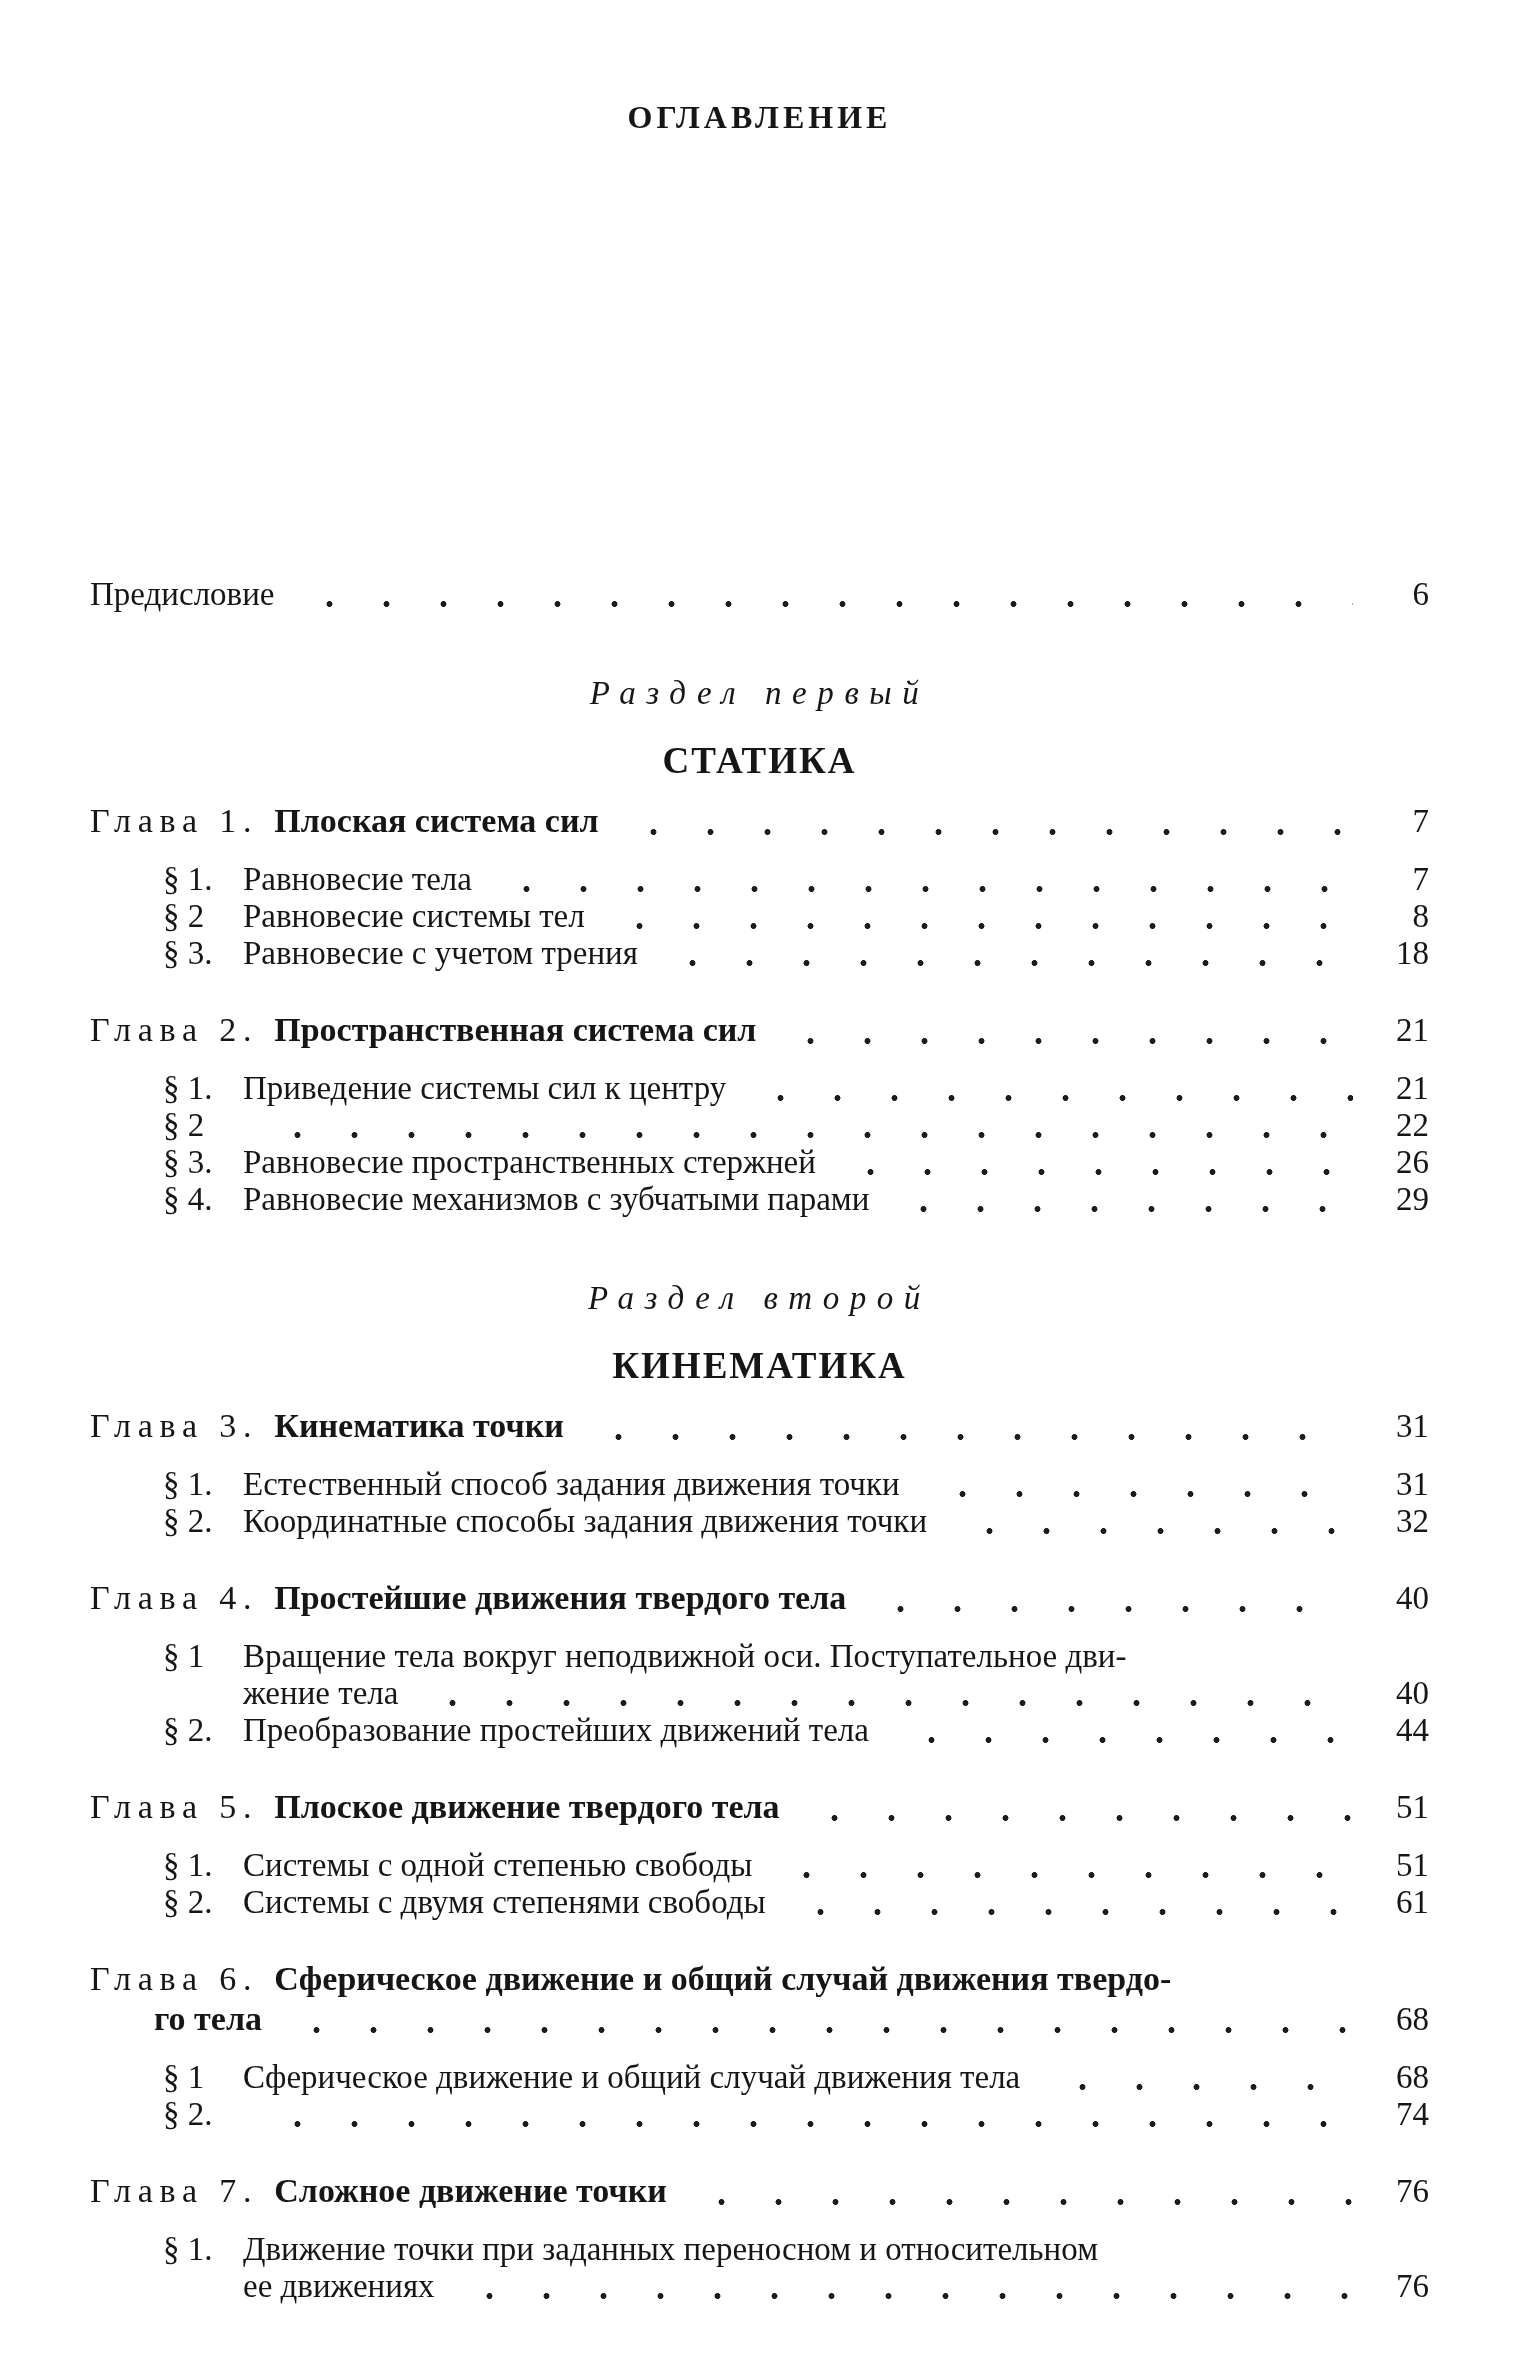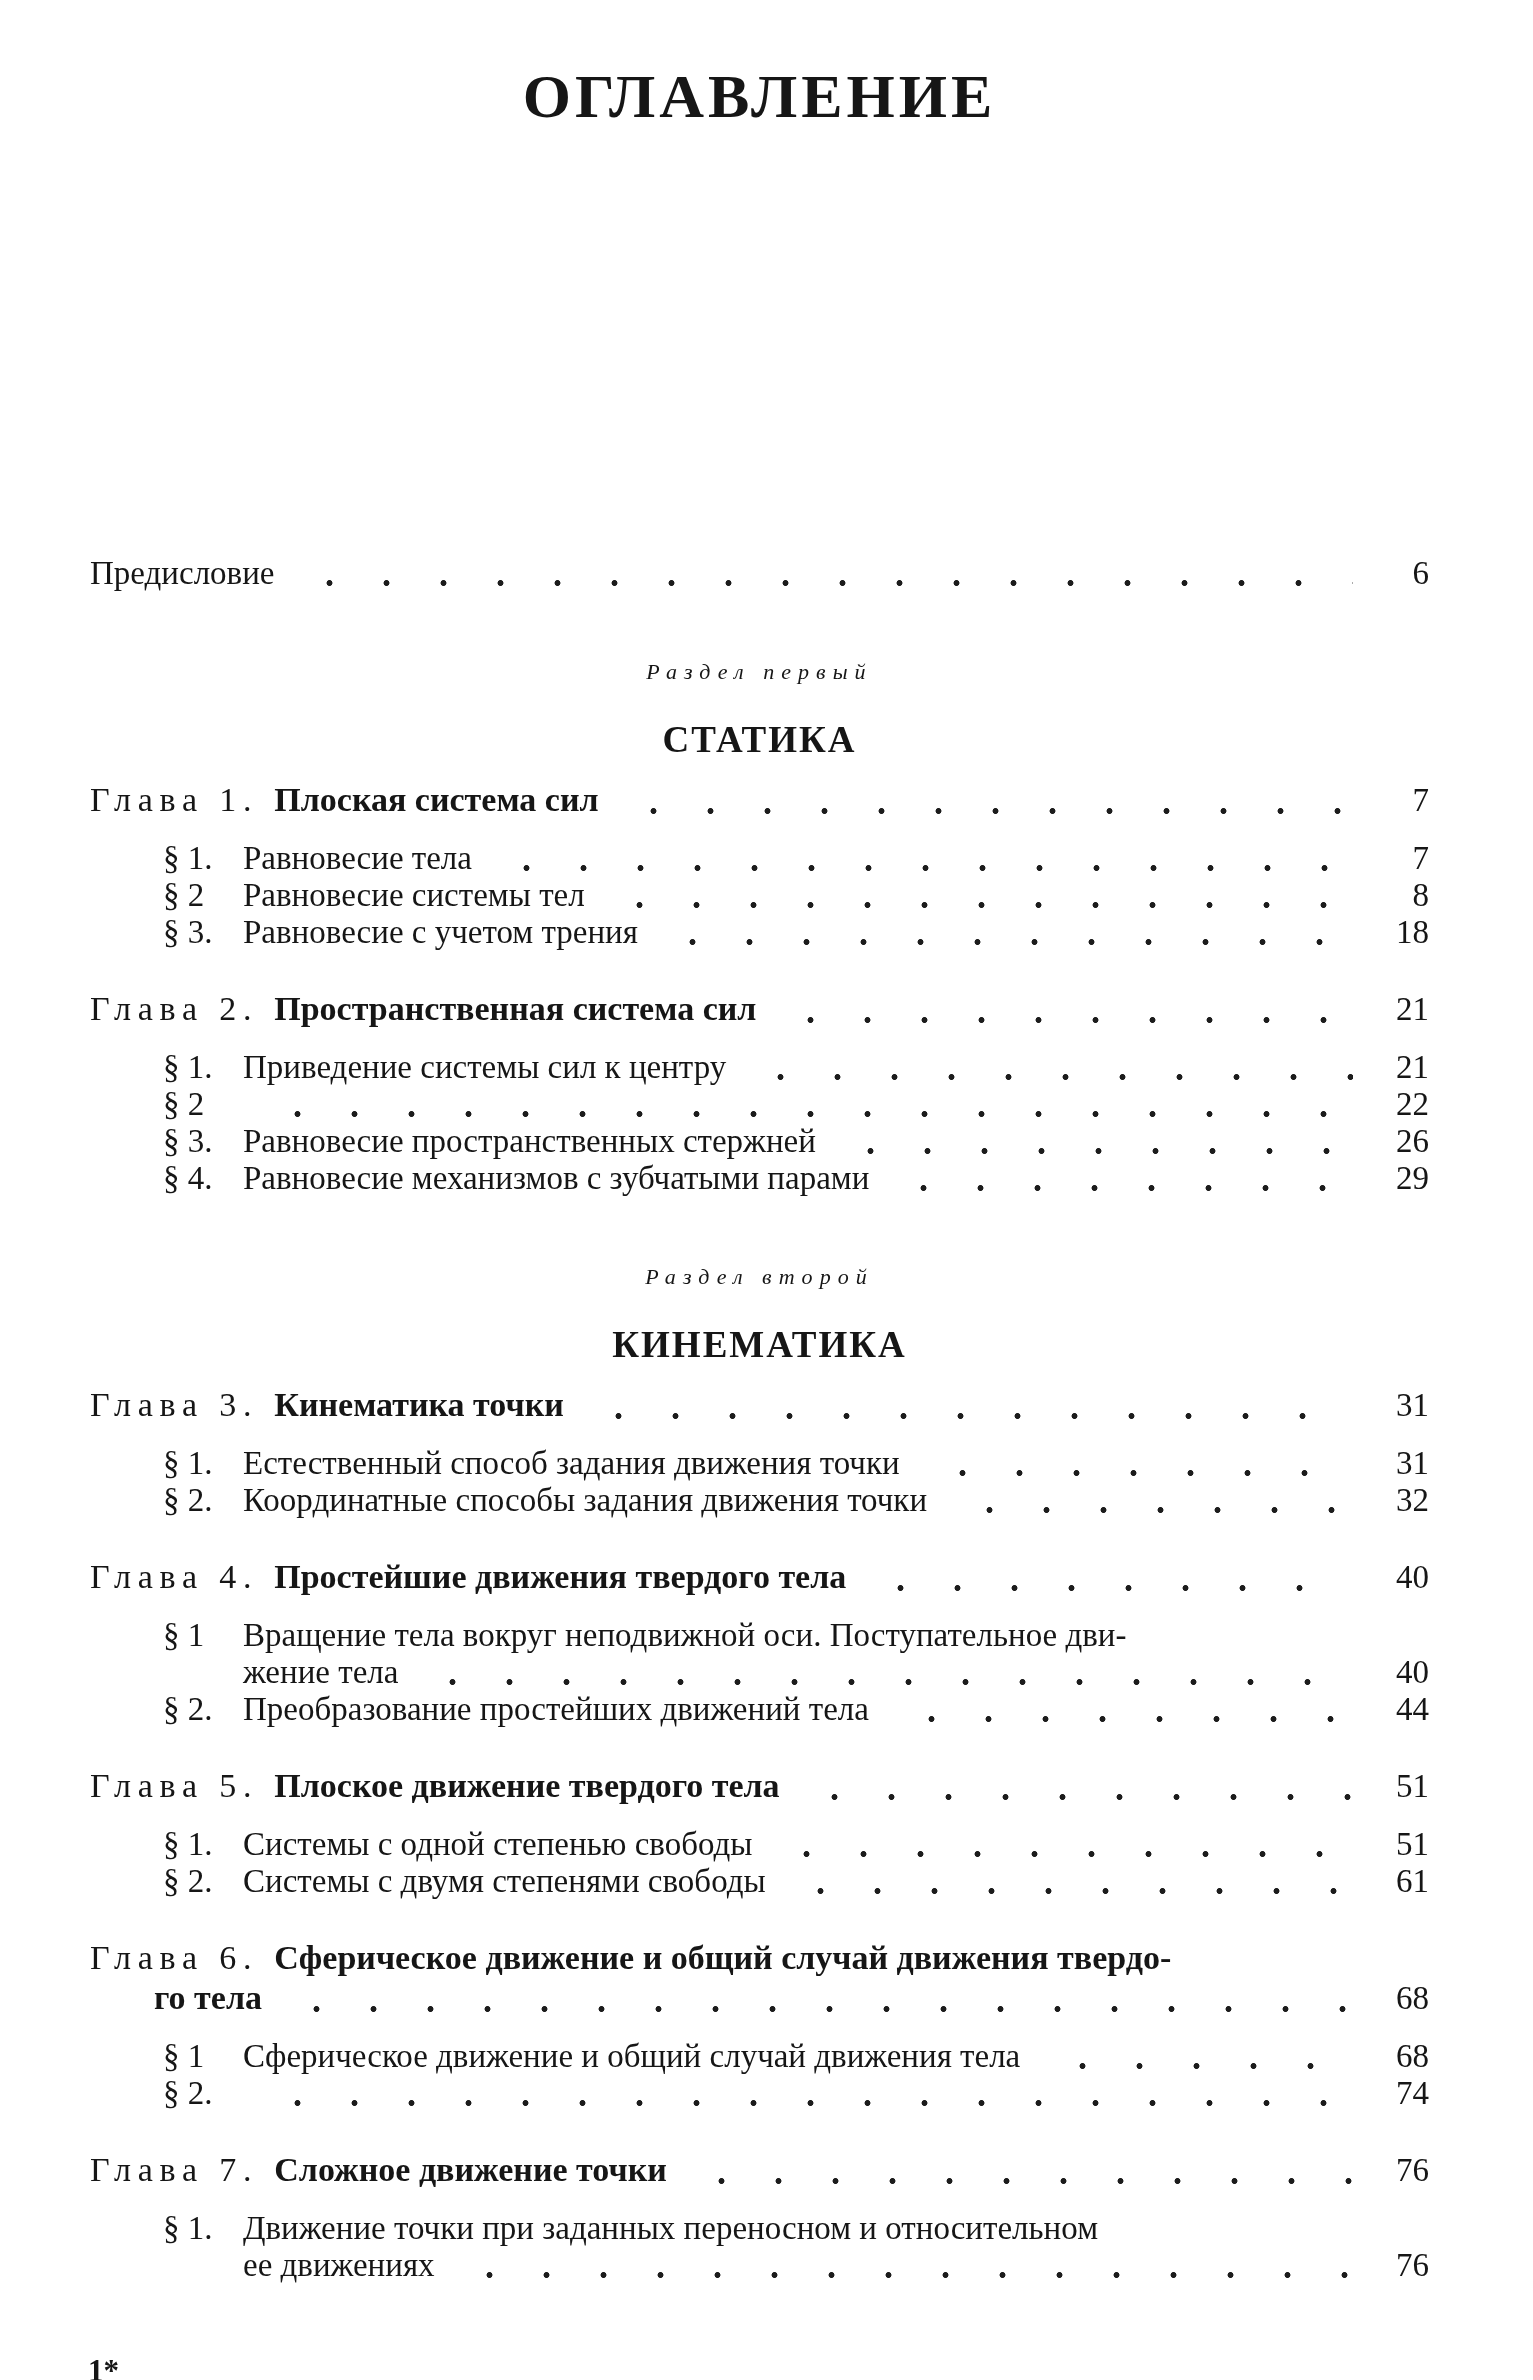--- a/index.html
+++ b/index.html
@@ -12,33 +12,33 @@
     overflow: hidden;
   }
   .sheet {
     position: relative;
     width: 100%; height: 100%;
     box-sizing: border-box;
     padding: 0 104px 0 90px;
   }
   
   .page-title {
-    margin-top: 67px;
+    margin-top: 88px;
     text-align: center;
-    font-size: 62px;
+    font-size: 32px;
     line-height: 58px;
     font-weight: bold;
     letter-spacing: 4px;
   }
   .preface-block { margin-top: 430px; }
   .kicker {
     margin-top: 60px;
     text-align: center;
     font-style: italic;
-    font-size: 22px;
+    font-size: 33px;
     line-height: 40px;
     letter-spacing: 0.32em;
   }
   .section-heading {
     margin-top: 26px;
     text-align: center;
     font-weight: bold;
     font-size: 37px;
     line-height: 44px;
     letter-spacing: 2px;

